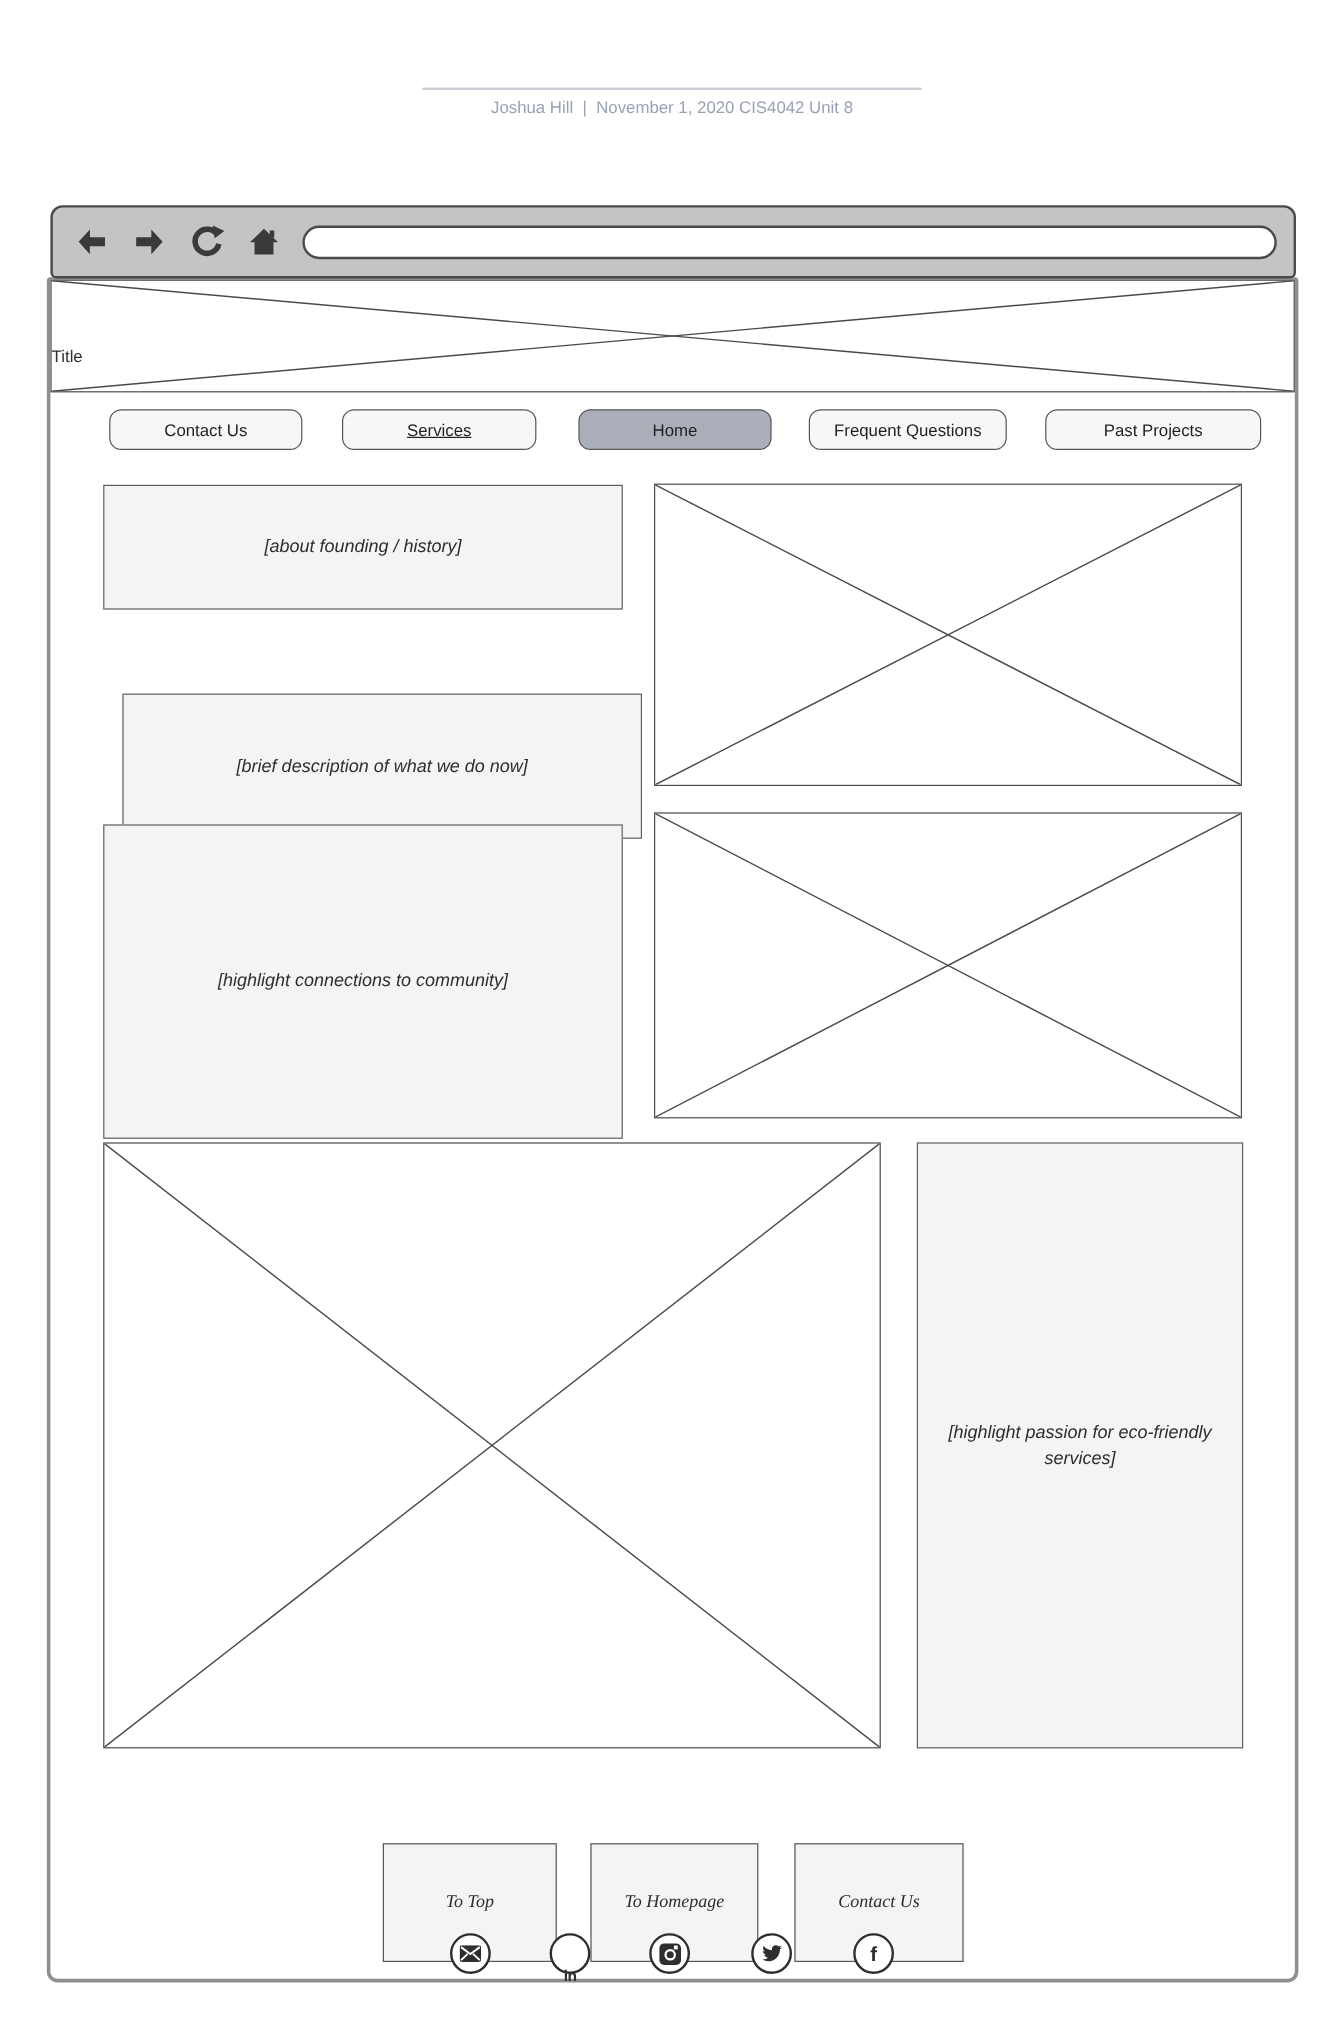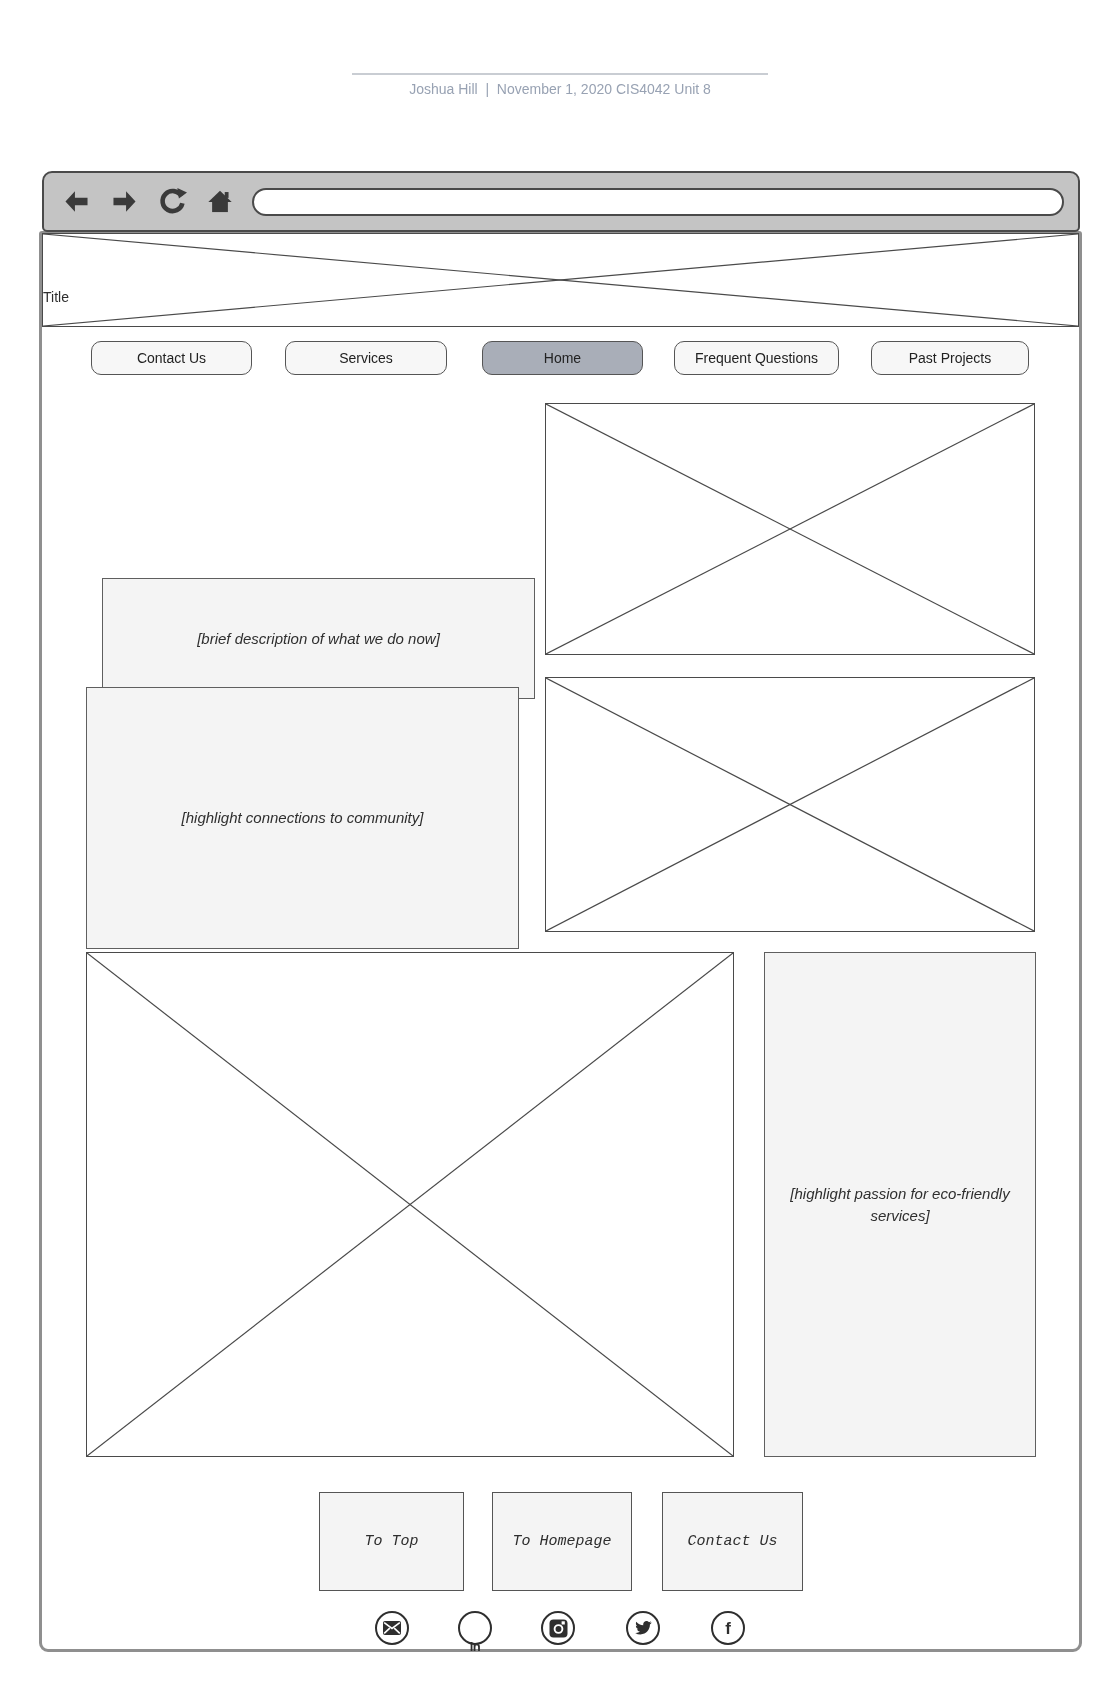--- a/index.html
+++ b/index.html
@@ -32,23 +32,23 @@
   .nav-btn{top:341px;height:34px;border:1.6px solid #555;border-radius:10px;background:#f7f7f7;
     display:flex;align-items:center;justify-content:center;font-size:14px;color:#222;box-sizing:border-box;
     cursor:pointer;font-family:inherit;padding:0;z-index:4;}
   .nav-btn.active{background:#a9aeb8;}
 
   
   .text-block{background:#f4f4f4;border:1.4px solid #5f5f5f;box-sizing:border-box;display:flex;align-items:center;
     justify-content:center;text-align:center;font-style:italic;font-size:15px;color:#2e2e2e;padding:0 22px;z-index:2;line-height:1.45;}
 
   
-  .footer-btn{top:1492px;height:99px;background:#f4f4f4;border:1.4px solid #555;box-sizing:border-box;
+  .footer-btn{top:1536px;height:99px;background:#f4f4f4;border:1.4px solid #555;box-sizing:border-box;
     display:flex;align-items:center;justify-content:center;font-style:italic;font-size:15px;color:#2e2e2e;
-    cursor:pointer;font-family:Liberation Mono, monospace;z-index:4;padding:0;}
+    cursor:pointer;font-family:Liberation Serif, serif;z-index:4;padding:0;}
   .social{top:1611px;width:34px;height:34px;border-radius:50%;border:2.5px solid #2e2e2e;background:#fff;
     display:flex;align-items:center;justify-content:center;box-sizing:border-box;cursor:pointer;z-index:4;padding:0;}
   .social .txt{font-weight:bold;color:#2e2e2e;line-height:1;}
   .txt-in{font-size:13px;letter-spacing:-.5px;margin-top:36px;}
   .txt-f{font-size:17px;}
 </style>
 </head>
 <body>
 
 <div class="canvas">
@@ -87,25 +87,26 @@
 
   <div class="abs placeholder" style="left:42px;top:233px;width:1037px;height:94px;">
     <svg class="xcross" viewBox="0 0 100 100" preserveAspectRatio="none">
       <line x1="0" y1="0" x2="100" y2="100"></line>
         <line x1="100" y1="0" x2="0" y2="100"></line>
     </svg>
     <div class="banner-label">Title</div>
   </div>
 
   <button class="abs nav-btn" style="left:91px;width:161px;">Contact Us</button>
-  <button class="abs nav-btn" style="left:285px;width:162px;">Services</button>
+  <button class="abs nav-btn" style="left:285px;width:162px;text-decoration:underline;">Services</button>
   <button class="abs nav-btn active" style="left:482px;width:161px;">Home</button>
   <button class="abs nav-btn" style="left:674px;width:165px;">Frequent Questions</button>
-  <button class="abs nav-btn" style="left:871px;width:158px;">Past Projects</button>
+  <button class="abs nav-btn" style="left:871px;width:180px;">Past Projects</button>
 
+  <div class="abs text-block" style="left:86px;top:404px;width:433px;height:104px;">[about founding / history]</div>
   <div class="abs text-block" style="left:102px;top:530px;width:433px;height:121px;margin-top:48px;">[brief description of what we do now]</div>
   <div class="abs text-block" style="left:86px;top:687px;width:433px;height:262px;">[highlight connections to community]</div>
 
   <div class="abs placeholder" style="left:545px;top:403px;width:490px;height:252px;">
     <svg class="xcross" viewBox="0 0 100 100" preserveAspectRatio="none">
       <line x1="0" y1="0" x2="100" y2="100"></line>
         <line x1="100" y1="0" x2="0" y2="100"></line>
     </svg>
   </div>
   <div class="abs placeholder" style="left:545px;top:677px;width:490px;height:255px;">

